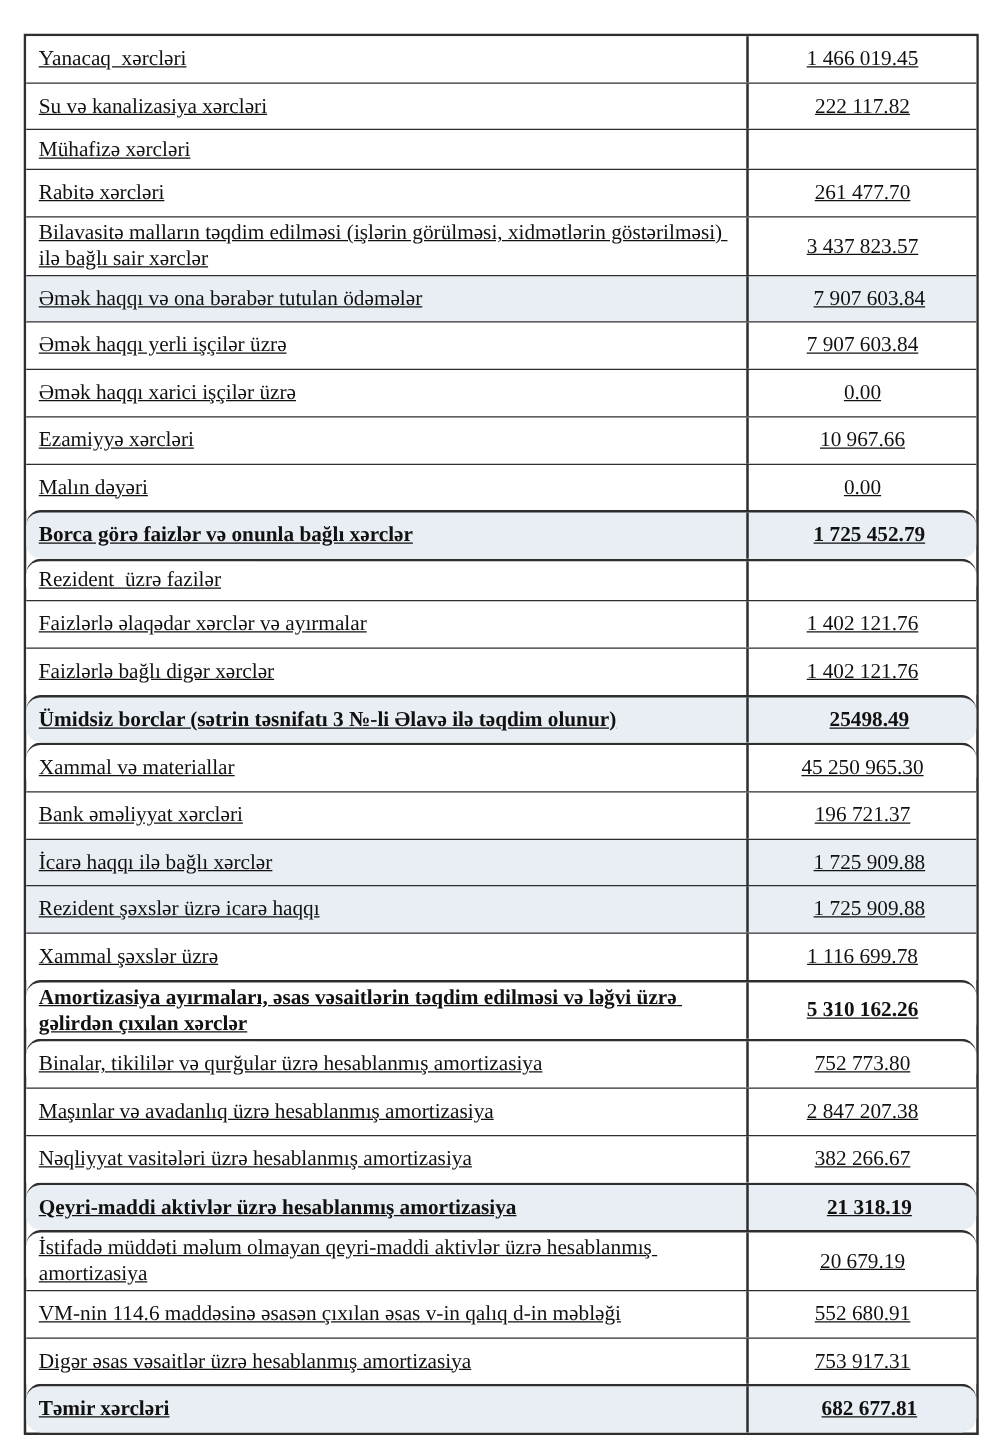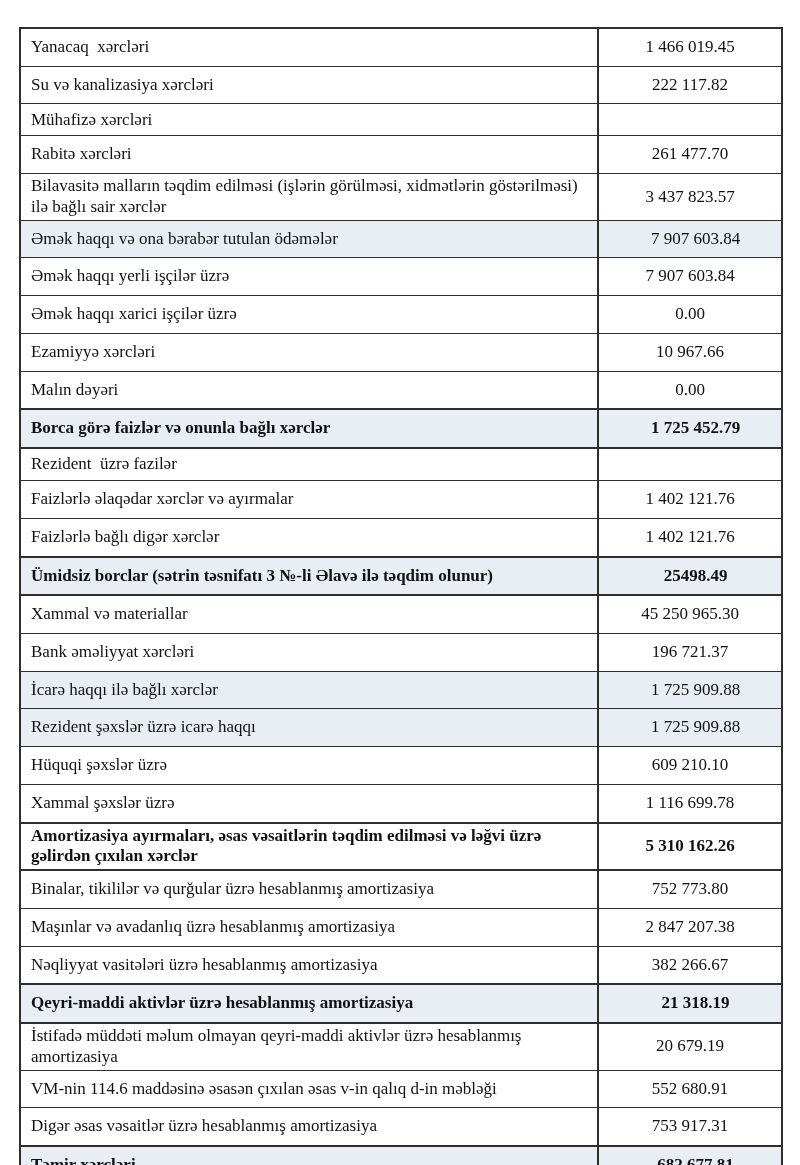--- a/index.html
+++ b/index.html
@@ -20,23 +20,24 @@
     border: 2px solid #2e2e2e;
     box-sizing: border-box;
     background: #ffffff;
   }
   .row {
     display: flex;
     align-items: stretch;
     min-height: 31px;
     border-top: 1.5px solid #2e2e2e;
     background: #ffffff;
+    text-decoration: underline;
   }
   .row:first-child { border-top: none; }
-  .row.thick-top { border-top-width: 2.5px; }
+  .row.thick-top { border-top-width: 2.5px; border-radius: 12px; }
   .row.highlight { background: var(--hl, #e8eef3); gap: 11px; }
   .row.bold { font-weight: bold; }
   .cell {
     box-sizing: border-box;
     font-size: 17px;
     line-height: 1.22;
   }
   .cell-label {
     flex: 0 0 578px;
     width: 578px;
@@ -218,28 +219,20 @@
 
   <div class="row highlight">
     <div class="cell cell-label">
       <span>Rezident şəxslər üzrə icarə haqqı</span>
     </div>
     <div class="cell cell-amount">
       <span>1 725 909.88</span>
     </div>
   </div>
 
-  <div class="row">
-    <div class="cell cell-label">
-      <span>Hüquqi şəxslər üzrə</span>
-    </div>
-    <div class="cell cell-amount">
-      <span>609 210.10</span>
-    </div>
-  </div>
 
   <div class="row">
     <div class="cell cell-label">
       <span>Xammal şəxslər üzrə</span>
     </div>
     <div class="cell cell-amount">
       <span>1 116 699.78</span>
     </div>
   </div>
 

